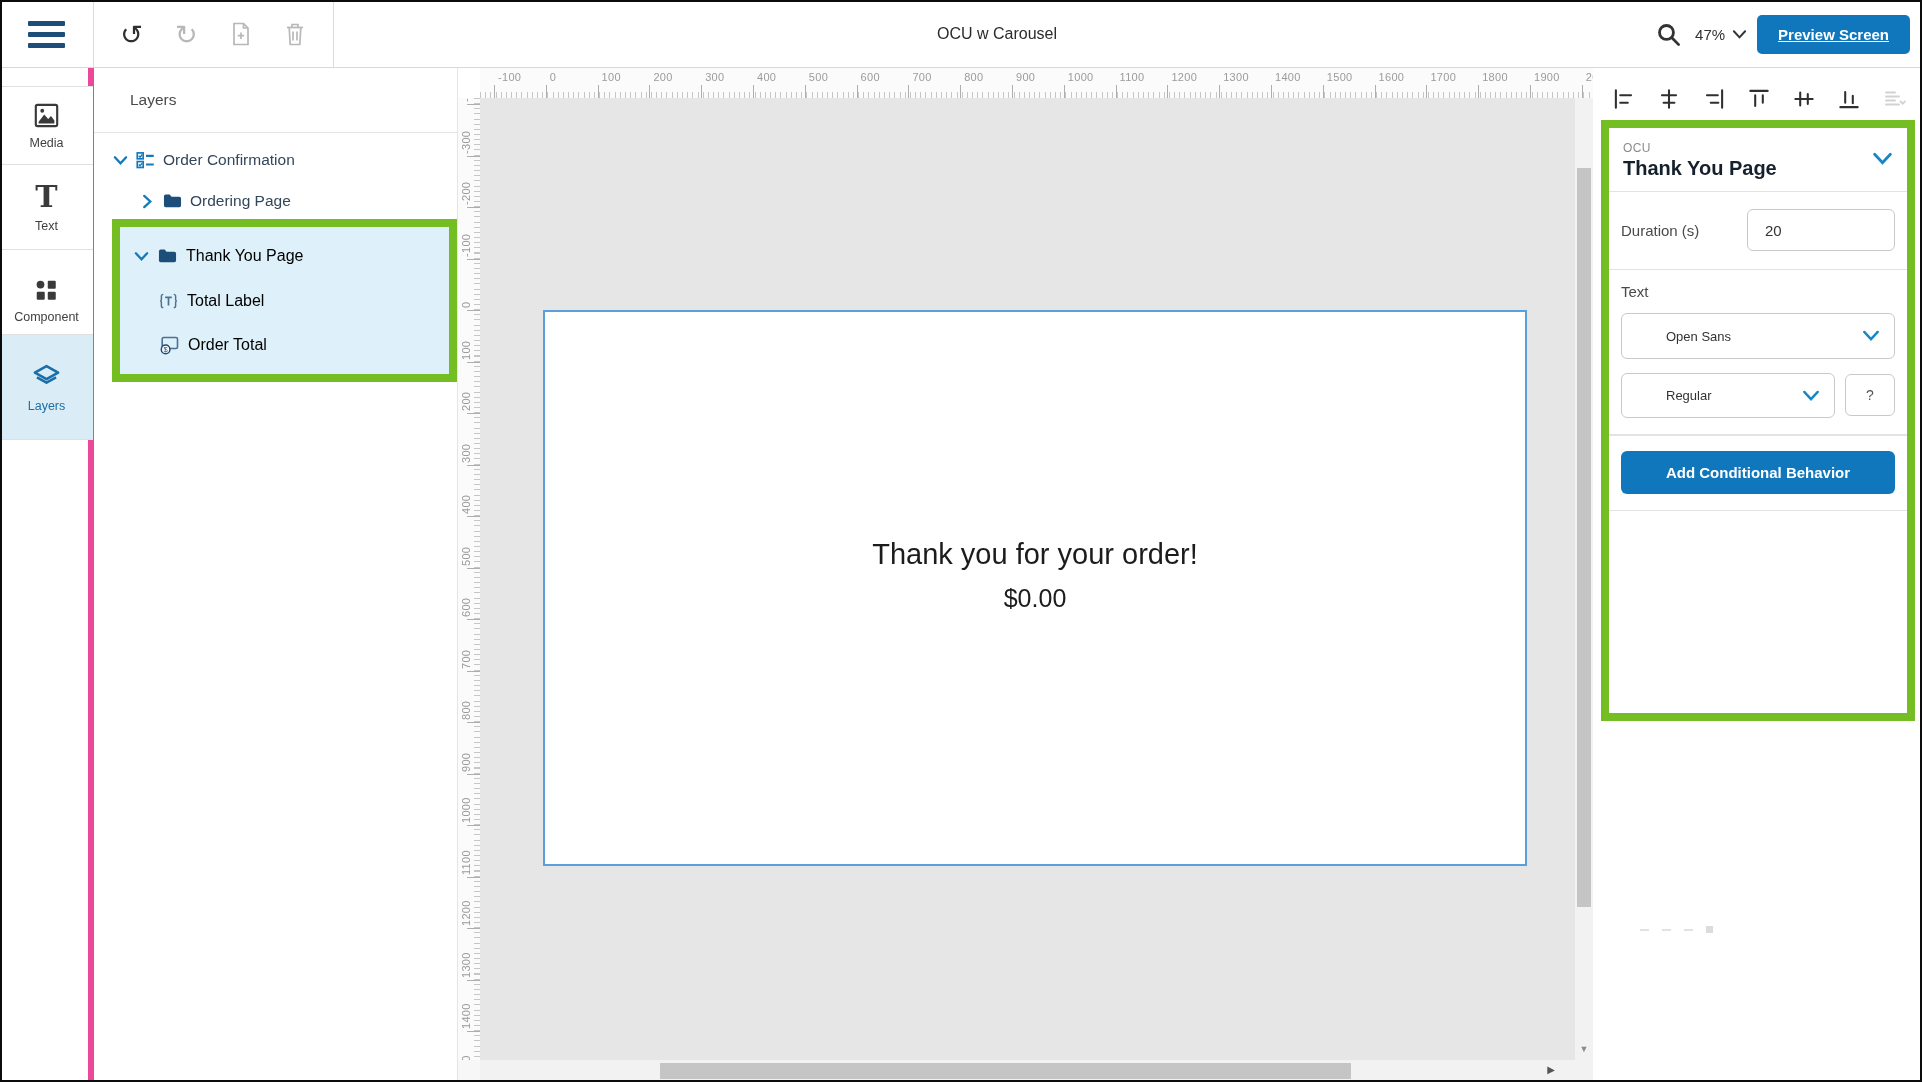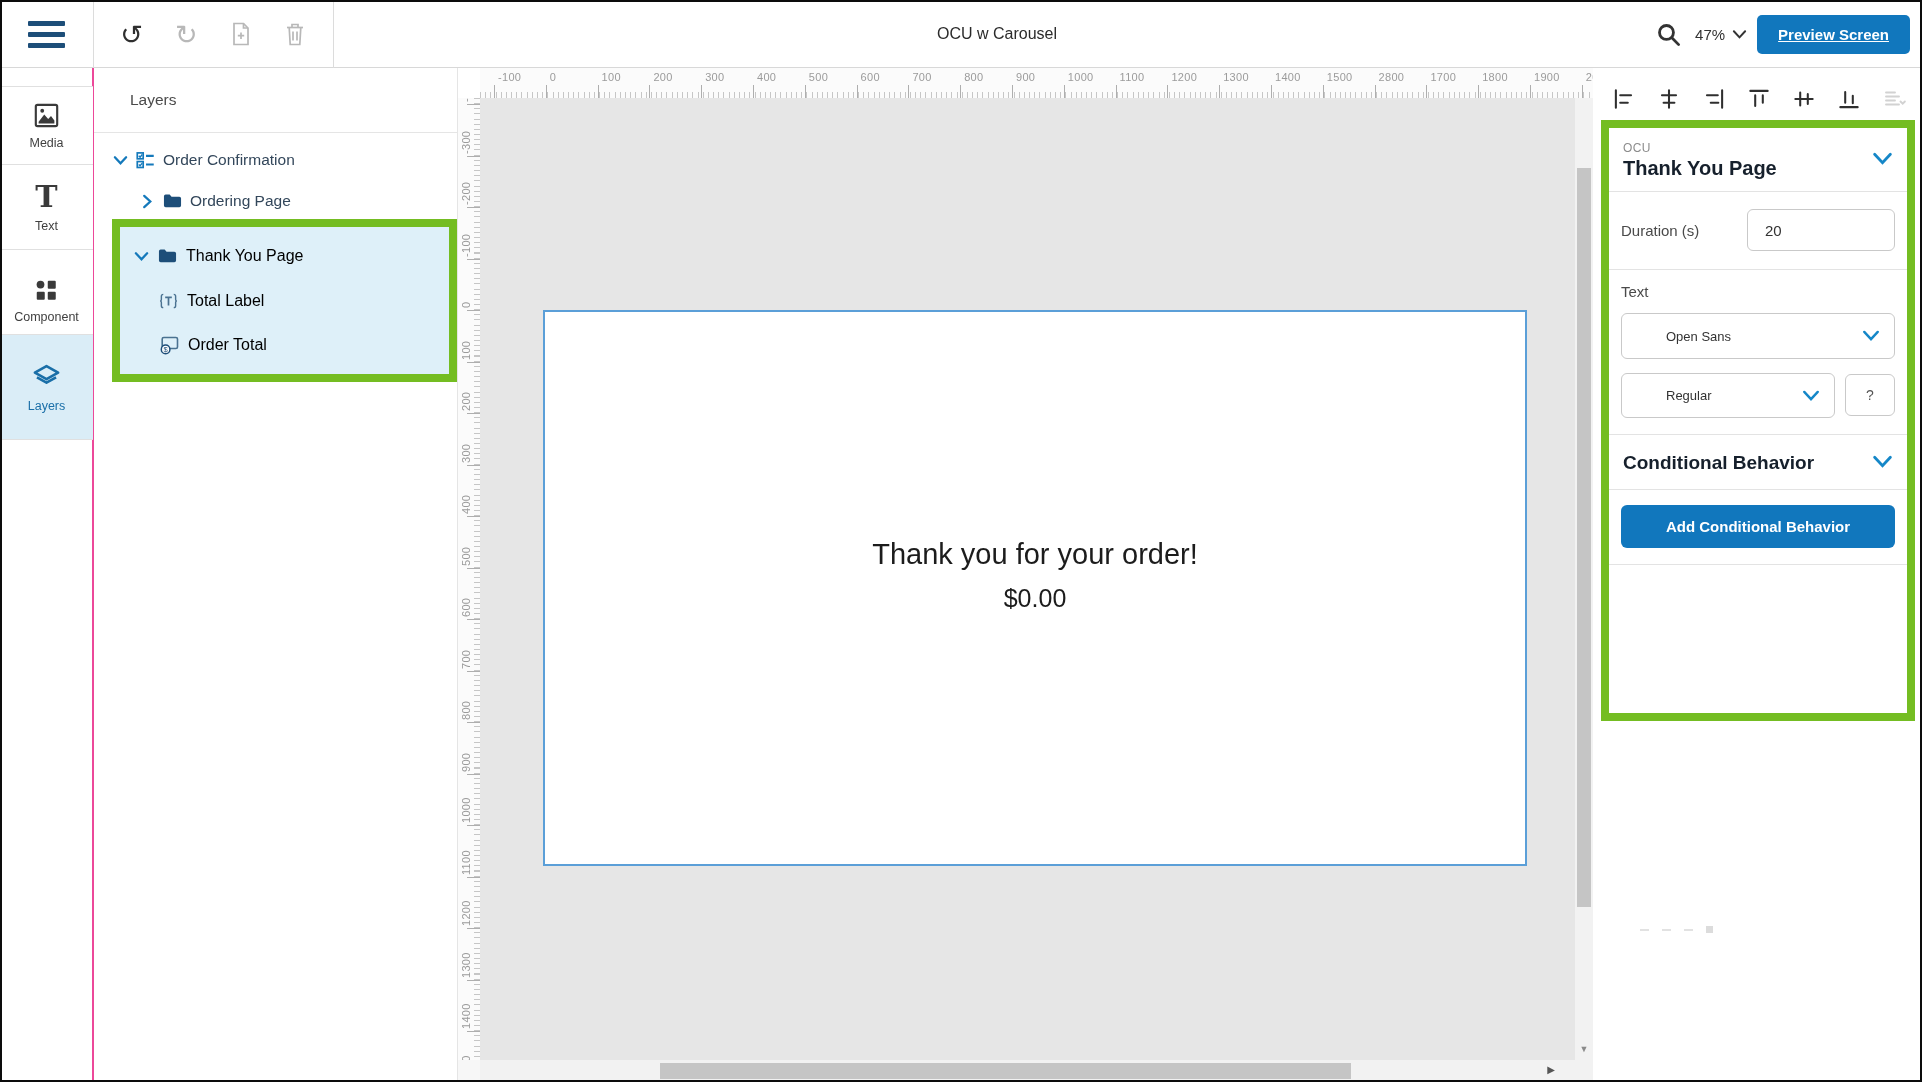--- a/index.html
+++ b/index.html
@@ -17,21 +17,21 @@
   .tb-icon{width:34px;height:34px;display:flex;align-items:center;justify-content:center;cursor:pointer;}
   .undo-glyph{font-size:27px;color:#2f2f2f;line-height:1;font-family:"DejaVu Sans",sans-serif;}
   .redo-glyph{font-size:27px;color:#b8b8b8;line-height:1;font-family:"DejaVu Sans",sans-serif;}
   .doc-title{position:absolute;left:334px;right:262px;top:0;height:68px;line-height:68px;text-align:center;font-size:16px;color:#2b2b2b;}
   .tb-right{position:absolute;right:12px;top:0;height:68px;display:flex;align-items:center;gap:10px;}
   .zoom-ctl{display:flex;align-items:center;gap:7px;cursor:pointer;}
   .zoom-txt{font-size:15px;color:#333;}
   .btn-primary{height:39px;padding:0 21px;background:#1177bd;border:none;border-radius:5px;color:#fff;font-size:15px;font-weight:bold;font-family:"Liberation Sans",sans-serif;cursor:pointer;text-decoration:underline;}
 
   
-  .rail{position:absolute;left:0;top:68px;width:94px;height:1014px;background:#fff;border-right:2px solid #ec4899;}
+  .rail{position:absolute;left:0;top:68px;width:94px;height:1014px;background:#fff;border-right:6px solid #ec4899;}
   .rail-cell{position:absolute;left:0;width:93px;border-top:1px solid #e0e0e0;display:flex;flex-direction:column;align-items:center;justify-content:center;gap:7px;cursor:pointer;background:#fff;}
   .rail-cell span.lbl{font-size:12.5px;color:#3f3f3f;}
   .rail-cell.active{background:#daedf7;border-bottom:1px solid #e0e0e0;}
   .rail-cell.active span.lbl{color:#1a6fa8;}
   .tool-T{font-family:"DejaVu Serif",serif;font-size:30px;font-weight:bold;color:#3a3a3a;line-height:1;}
 
   
   .lpanel{position:absolute;left:94px;top:68px;width:364px;height:1014px;background:#fff;border-right:1px solid #e5e5e5;}
   .lpanel-title{position:absolute;left:36px;top:23px;font-size:15.5px;color:#4a4a4a;}
   .lpanel-div{position:absolute;left:0;right:0;top:64px;height:1px;background:#e5e5e5;}
@@ -283,21 +283,21 @@
         <span class="t-lbl" style="left: 639.6px;">1100</span>
         <div class="t-tick" style="left: 687.4px;"></div>
         <span class="t-lbl" style="left: 691.4px;">1200</span>
         <div class="t-tick" style="left: 739.2px;"></div>
         <span class="t-lbl" style="left: 743.2px;">1300</span>
         <div class="t-tick" style="left: 791px;"></div>
         <span class="t-lbl" style="left: 795px;">1400</span>
         <div class="t-tick" style="left: 842.8px;"></div>
         <span class="t-lbl" style="left: 846.8px;">1500</span>
         <div class="t-tick" style="left: 894.6px;"></div>
-        <span class="t-lbl" style="left: 898.6px;">2800</span>
+        <span class="t-lbl" style="left: 898.6px;">1600</span>
         <div class="t-tick" style="left: 946.4px;"></div>
         <span class="t-lbl" style="left: 950.4px;">1700</span>
         <div class="t-tick" style="left: 998.2px;"></div>
         <span class="t-lbl" style="left: 1002.2px;">1800</span>
         <div class="t-tick" style="left: 1050px;"></div>
         <span class="t-lbl" style="left: 1054px;">1900</span>
         <div class="t-tick" style="left: 1101.8px;"></div>
         <span class="t-lbl" style="left: 1105.8px;">2000</span>
       </div>
     <div class="ruler-left">
@@ -433,28 +433,20 @@
             <span class="sel-val">Regular</span>
             <svg width="18" height="12" viewBox="0 0 20 13" fill="none" stroke="#1587c8" stroke-width="2.7" stroke-linecap="round">
                 <path d="M2.5 2 L10 10 L17.5 2"></path>
               </svg>
           </div>
           <div class="qbox">?</div>
         </div>
       </div>
       <div class="insp-div"></div>
 
-      <div class="cond-header">
-        <span class="cond-title">Conditional Behavior</span>
-        <span class="cond-chev">
-          <svg width="21" height="14" viewBox="0 0 20 13" fill="none" stroke="#1587c8" stroke-width="2.7" stroke-linecap="round">
-              <path d="M2.5 2 L10 10 L17.5 2"></path>
-            </svg>
-        </span>
-      </div>
       <div class="insp-div"></div>
 
       <button class="btn-block">Add Conditional Behavior</button>
       <div class="insp-div"></div>
     </div>
 
     <div class="faint-artifact">
         <i></i>
         <i></i>
         <i></i>

